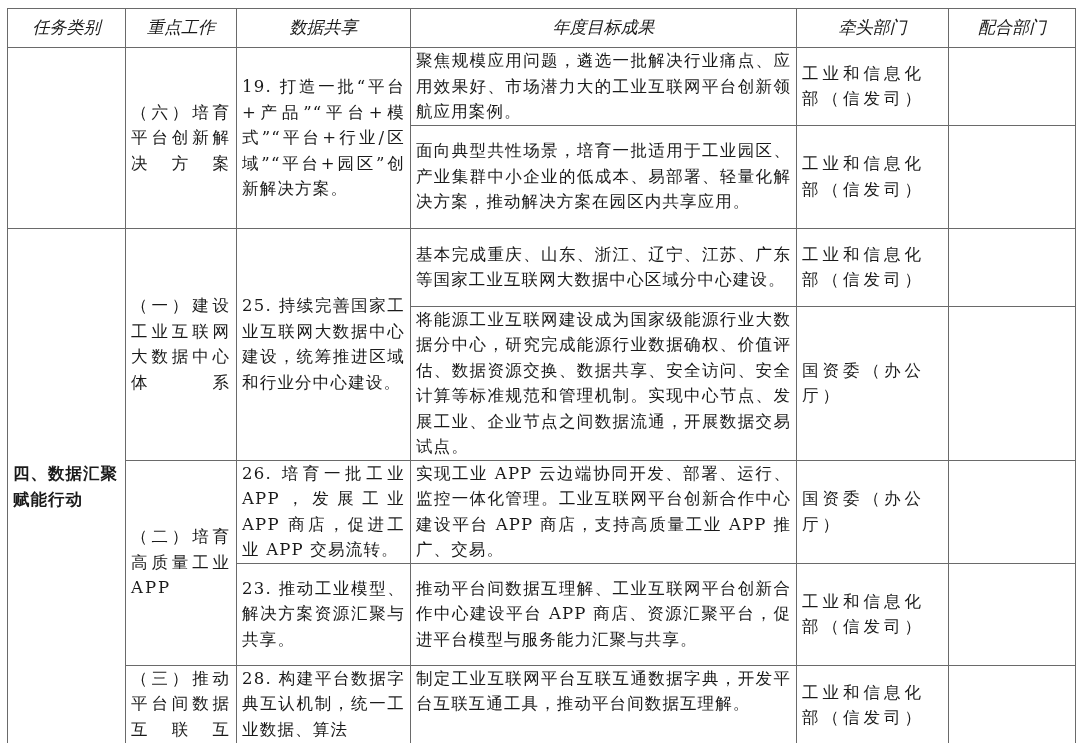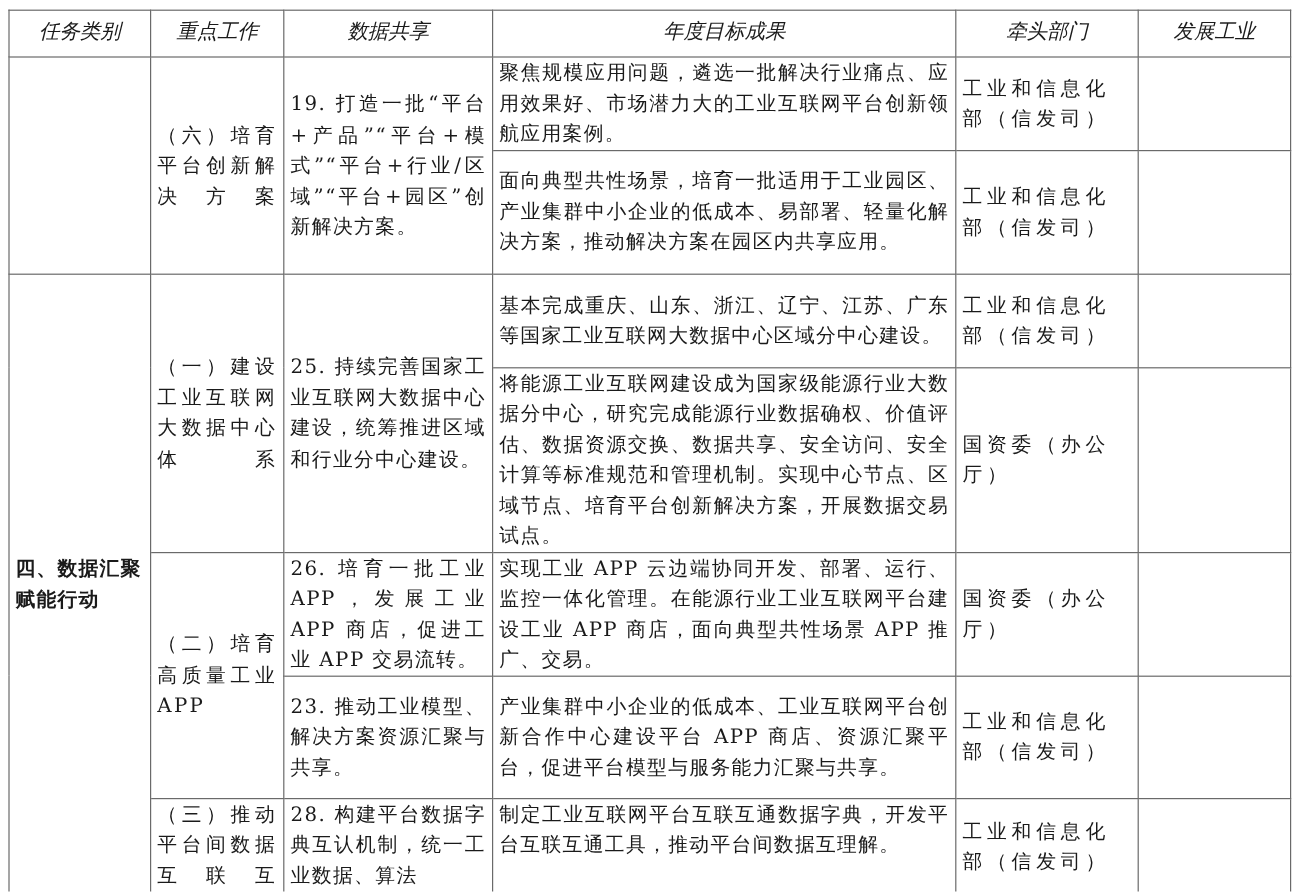--- a/index.html
+++ b/index.html
@@ -47,21 +47,21 @@
     <col style="width:152px">
     <col style="width:127px">
   </colgroup>
   <thead>
     <tr>
       <th>任务类别</th>
       <th>重点工作</th>
       <th>数据共享</th>
       <th>年度目标成果</th>
       <th>牵头部门</th>
-      <th>发展工业</th>
+      <th>配合部门</th>
     </tr>
   </thead>
   <tbody>
 
     <tr style="height:77px">
       <td rowspan="2" class="c-cat"></td>
       <td rowspan="2" class="c-work" style="padding-top:0">
         <span>（六）培育平台创新解决方案</span>
       </td>
       <td rowspan="2" class="c-measure">
@@ -85,38 +85,38 @@
       </td>
       <td rowspan="2" class="c-measure">
         <span>25. 持续完善国家工业互联网大数据中心建设，统筹推进区域和行业分中心建设。</span>
       </td>
       <td class="c-target">基本完成重庆、山东、浙江、辽宁、江苏、广东等国家工业互联网大数据中心区域分中心建设。</td>
       <td class="c-lead">工业和信息化部（信发司）</td>
       <td class="c-coop"></td>
     </tr>
 
     <tr style="height:152px">
-      <td class="c-target">将能源工业互联网建设成为国家级能源行业大数据分中心，研究完成能源行业数据确权、价值评估、数据资源交换、数据共享、安全访问、安全计算等标准规范和管理机制。实现中心节点、区域节点、培育平台创新解决方案，开展数据交易试点。</td>
+      <td class="c-target">将能源工业互联网建设成为国家级能源行业大数据分中心，研究完成能源行业数据确权、价值评估、数据资源交换、数据共享、安全访问、安全计算等标准规范和管理机制。实现中心节点、发展工业、企业节点之间数据流通，开展数据交易试点。</td>
       <td class="c-lead">国资委（办公厅）</td>
       <td class="c-coop"></td>
     </tr>
 
     <tr style="height:101px">
       <td rowspan="2" class="c-work">
         <span>（二）培育高质量工业 APP</span>
       </td>
       <td class="c-measure">26. 培育一批工业 APP，发展工业 APP 商店，促进工业 APP 交易流转。</td>
-      <td class="c-target">实现工业 APP 云边端协同开发、部署、运行、监控一体化管理。在能源行业工业互联网平台建设工业 APP 商店，面向典型共性场景 APP 推广、交易。</td>
+      <td class="c-target">实现工业 APP 云边端协同开发、部署、运行、监控一体化管理。工业互联网平台创新合作中心建设平台 APP 商店，支持高质量工业 APP 推广、交易。</td>
       <td class="c-lead">国资委（办公厅）</td>
       <td class="c-coop"></td>
     </tr>
 
     <tr style="height:102px">
       <td class="c-measure">23. 推动工业模型、解决方案资源汇聚与共享。</td>
-      <td class="c-target">产业集群中小企业的低成本、工业互联网平台创新合作中心建设平台 APP 商店、资源汇聚平台，促进平台模型与服务能力汇聚与共享。</td>
+      <td class="c-target">推动平台间数据互理解、工业互联网平台创新合作中心建设平台 APP 商店、资源汇聚平台，促进平台模型与服务能力汇聚与共享。</td>
       <td class="c-lead">工业和信息化部（信发司）</td>
       <td class="c-coop"></td>
     </tr>
 
     <tr style="height:80px">
       <td class="c-work top">（三）推动平台间数据互联互</td>
       <td class="c-measure top">28. 构建平台数据字典互认机制，统一工业数据、算法</td>
       <td class="c-target top">制定工业互联网平台互联互通数据字典，开发平台互联互通工具，推动平台间数据互理解。</td>
       <td class="c-lead">工业和信息化部（信发司）</td>
       <td class="c-coop"></td>

